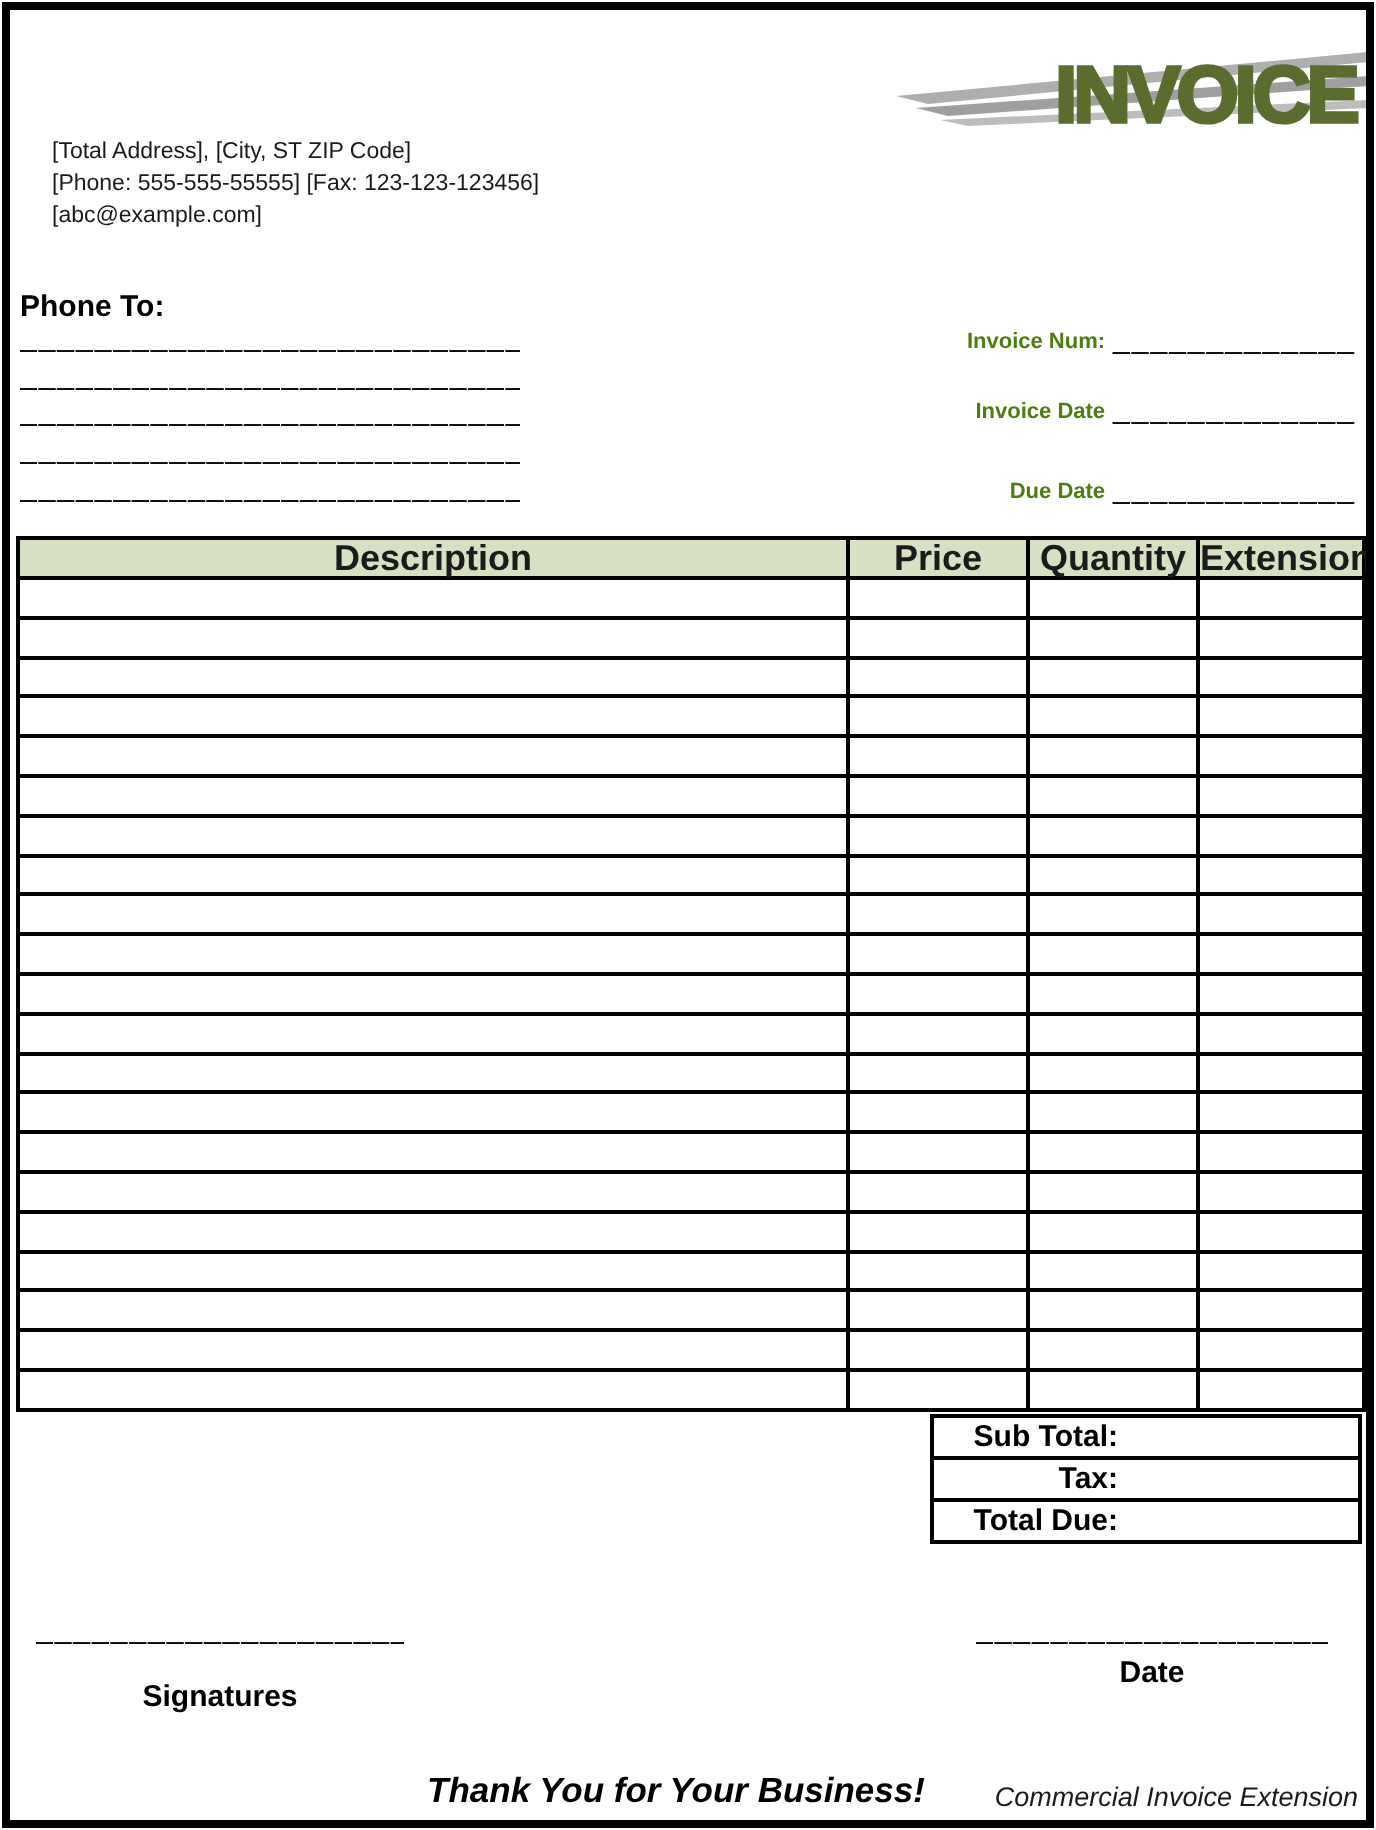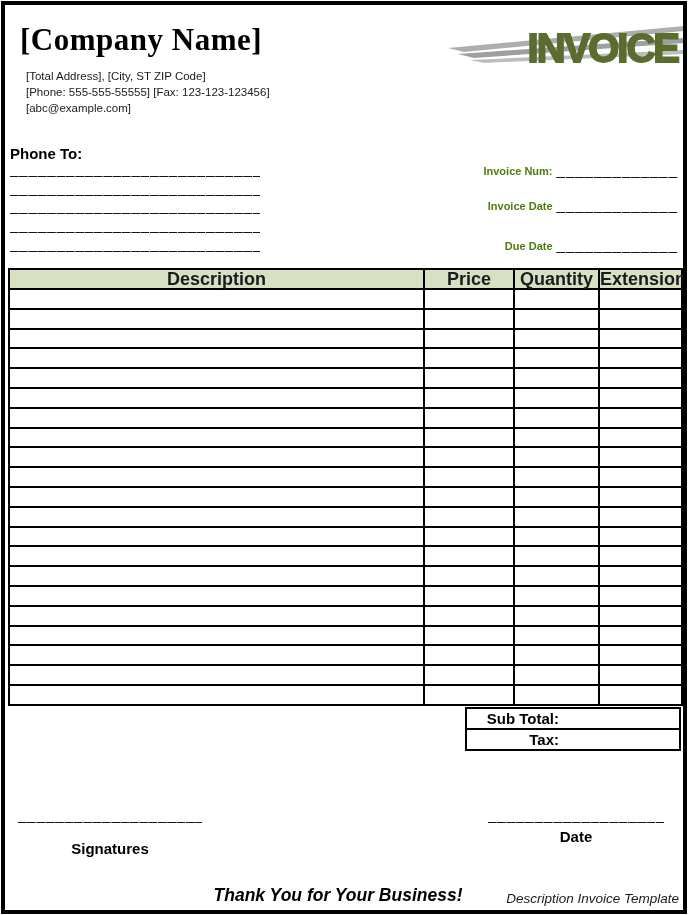--- a/index.html
+++ b/index.html
@@ -73,21 +73,20 @@
     transform:translateX(-6px);
   }
   .credit{position:absolute;right:9px;top:891px;font-style:italic;font-size:13.5px;color:#1a1a1a;white-space:nowrap;}
 </style>
 </head>
 <body>
 
 <div class="page">
   <div class="frame"></div>
 
-  <div class="company-name">[Company Name]</div>
   <div class="company-line addr">[Total Address], [City, ST ZIP Code]</div>
   <div class="company-line phone">[Phone: 555-555-55555] [Fax: 123-123-123456]</div>
   <div class="company-line email">[abc@example.com]</div>
 
   <div class="logo">
     <svg width="236" height="62" viewBox="0 0 236 62">
       <polygon points="0,36 236,14 236,19 16,40" fill="#aeaeae"></polygon>
       <polygon points="10,42 236,26 236,31 26,46" fill="#9f9f9f"></polygon>
       <polygon points="22,48 236,38 236,42 36,51" fill="#bdbdbd"></polygon>
     </svg>
@@ -260,22 +259,26 @@
 
   <div class="totals">
     <div class="total-row">
       <span class="t-lbl">Sub Total:</span>
       <span class="t-val"></span>
     </div>
     <div class="total-row">
       <span class="t-lbl">Tax:</span>
       <span class="t-val"></span>
     </div>
+    <div class="total-row">
+      <span class="t-lbl">Total Due:</span>
+      <span class="t-val"></span>
+    </div>
   </div>
 
   <div class="fill-line sig-line">____________________</div>
   <div class="under-label sig-label">Signatures</div>
   <div class="fill-line date-line">___________________</div>
   <div class="under-label date-label">Date</div>
 
   <div class="thank-you">Thank You for Your Business!</div>
-  <div class="credit">Description Invoice Template</div>
+  <div class="credit">Commercial Invoice Extension</div>
 </div>
 
 </body></html>

